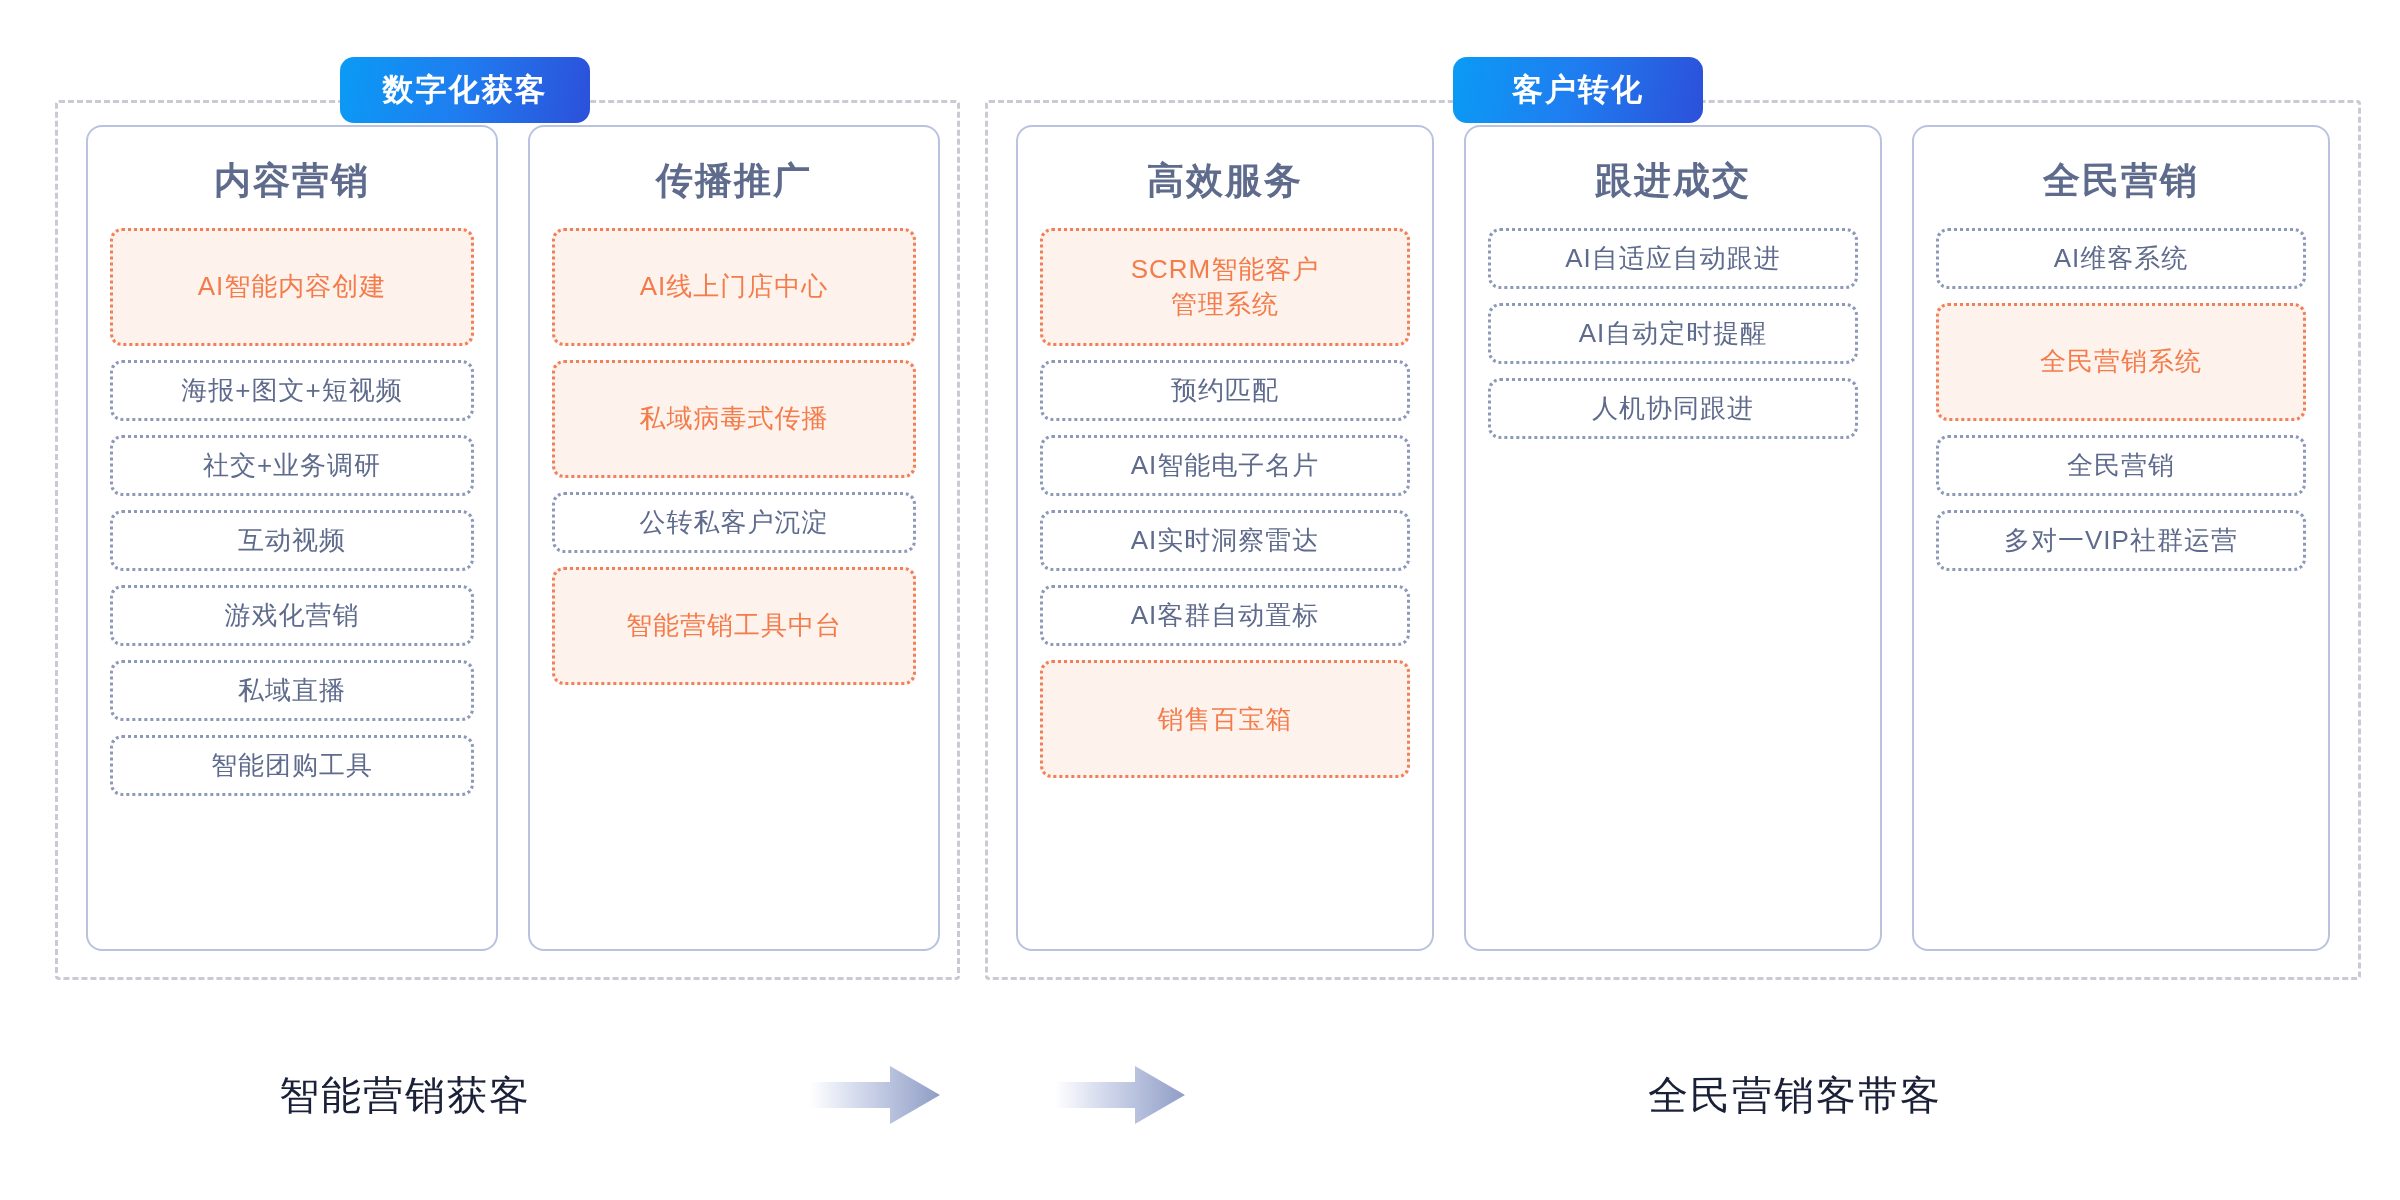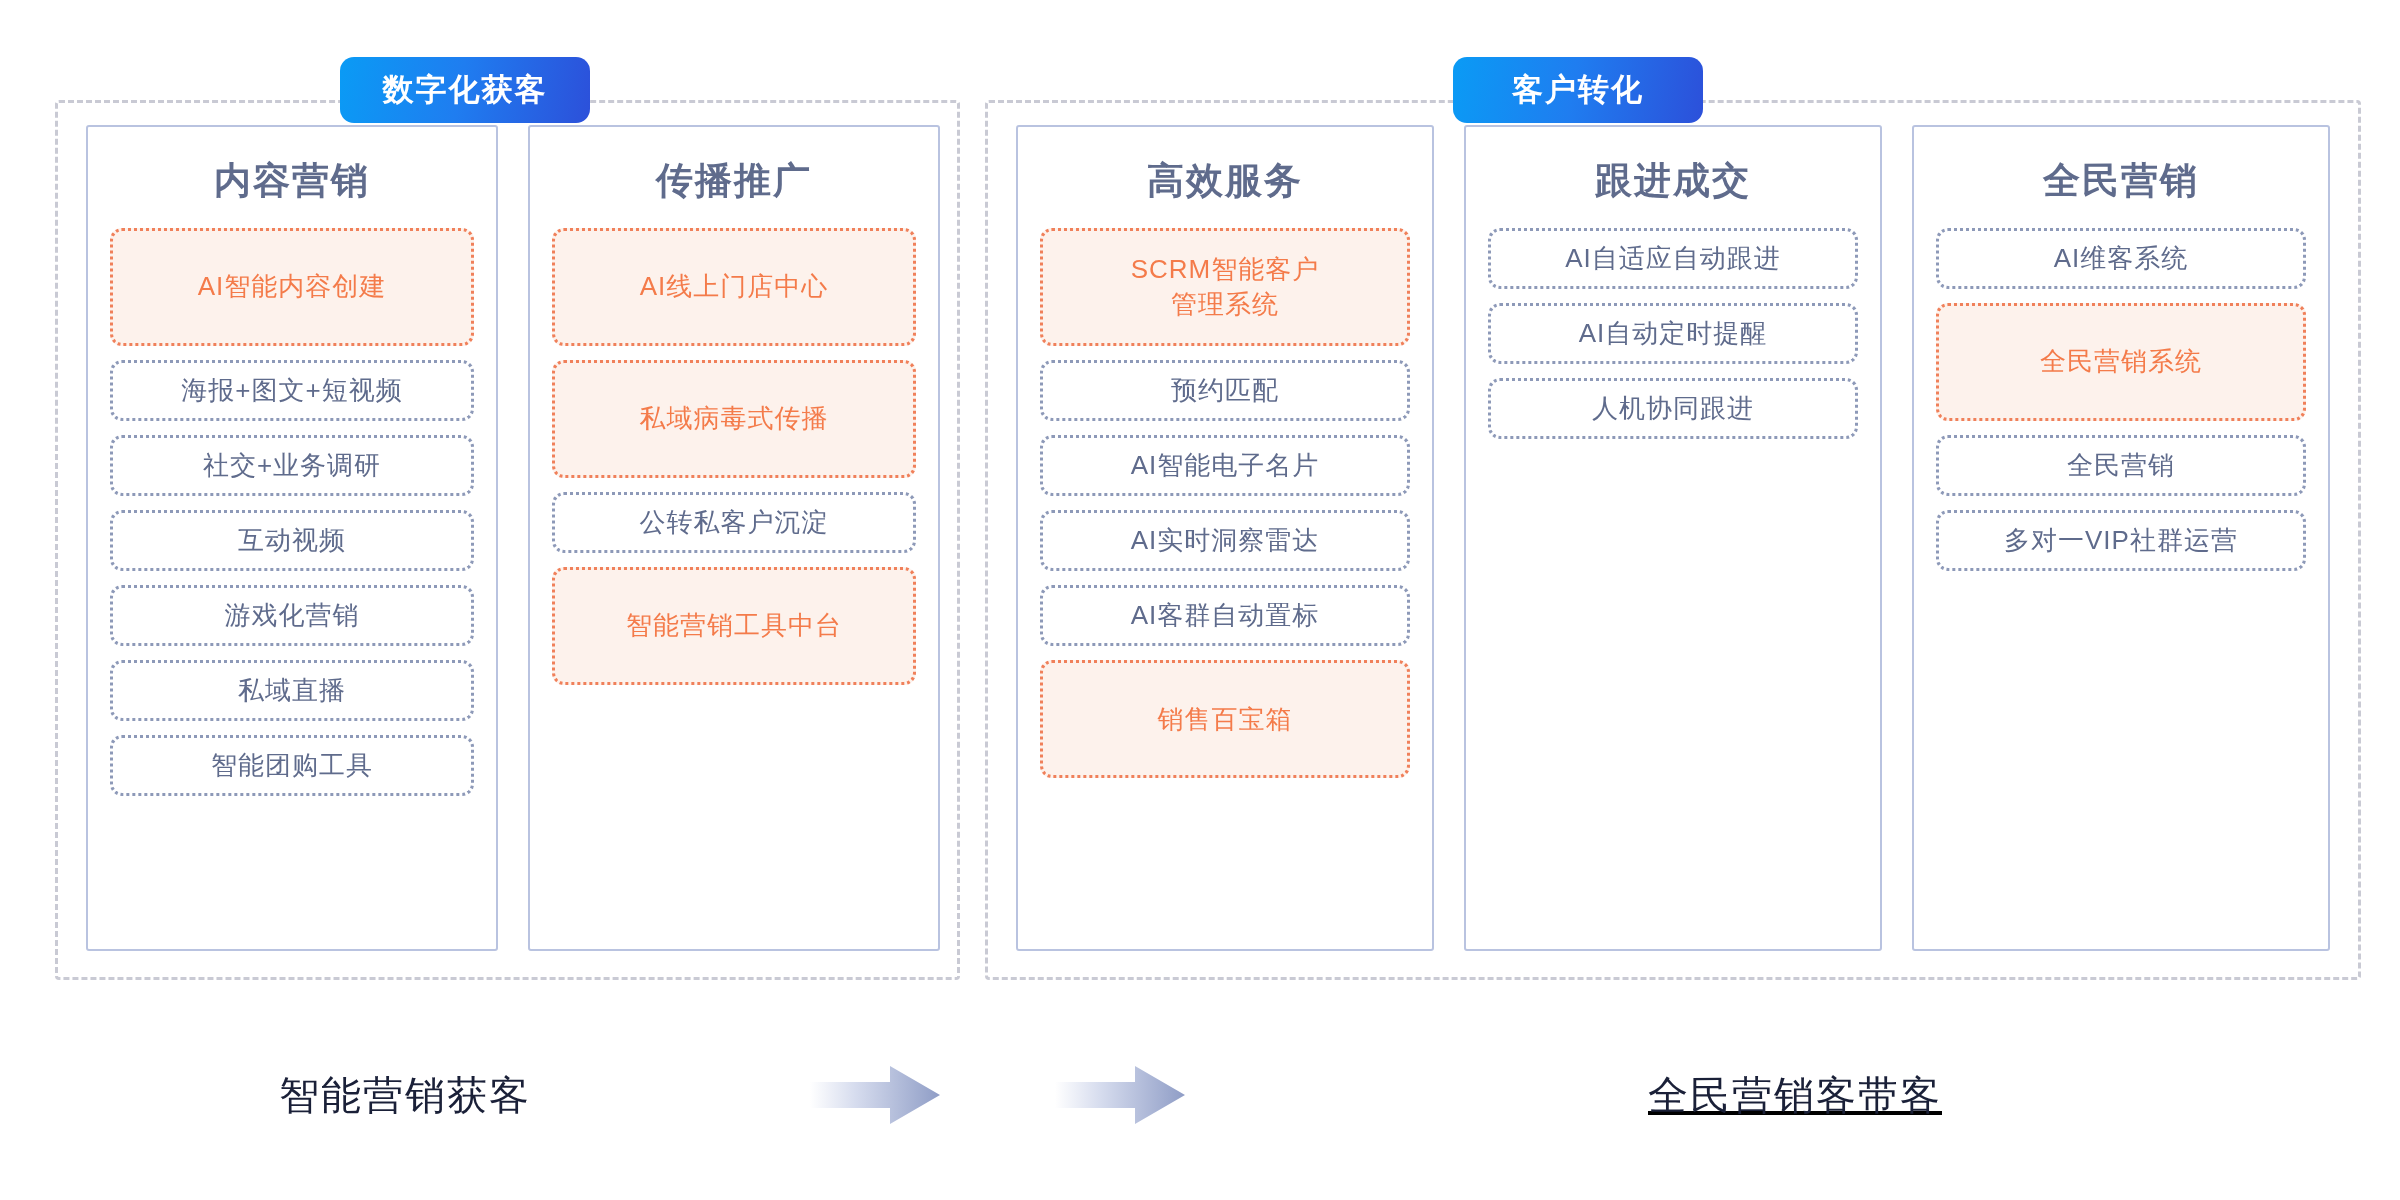--- a/index.html
+++ b/index.html
@@ -69,21 +69,21 @@
     box-sizing: border-box;
     white-space: nowrap;
   }
   .group-acquire .group-badge { left: 282px; }
   .group-convert .group-badge { left: 465px; }
 
   
   .col-card {
     background: #ffffff;
     border: 2px solid #b9c3e0;
-    border-radius: 3px;
+    border-radius: 16px;
     box-sizing: border-box;
     padding: 22px 22px 24px 22px;
     display: flex;
     flex-direction: column;
     width: 412px;
     flex: 0 0 412px;
   }
   .group-convert .col-card { width: 418px; flex: 0 0 418px; }
 
   .col-title {
@@ -154,21 +154,21 @@
     flex: 0 0 auto;
     display: block;
   }
 
   
   .fcell { display: flex; align-items: center; justify-content: center; margin-top: 40px; }
   .fcell-label-1 { flex: 0 0 700px; }
   .fcell-arrow-1 { flex: 0 0 240px; }
   .fcell-label-2 { flex: 0 0 600px; }
   .fcell-arrow-2 { flex: 0 0 250px; }
-  .fcell-label-3 { flex: 1 1 auto; text-decoration: underline; }
+  .fcell-label-3 { flex: 1 1 auto; }
 </style>
 </head>
 <body>
 
 <div class="stage">
 
   <div class="groups-row">
 
     <div class="group group-acquire">
       <div class="group-badge">数字化获客</div>

